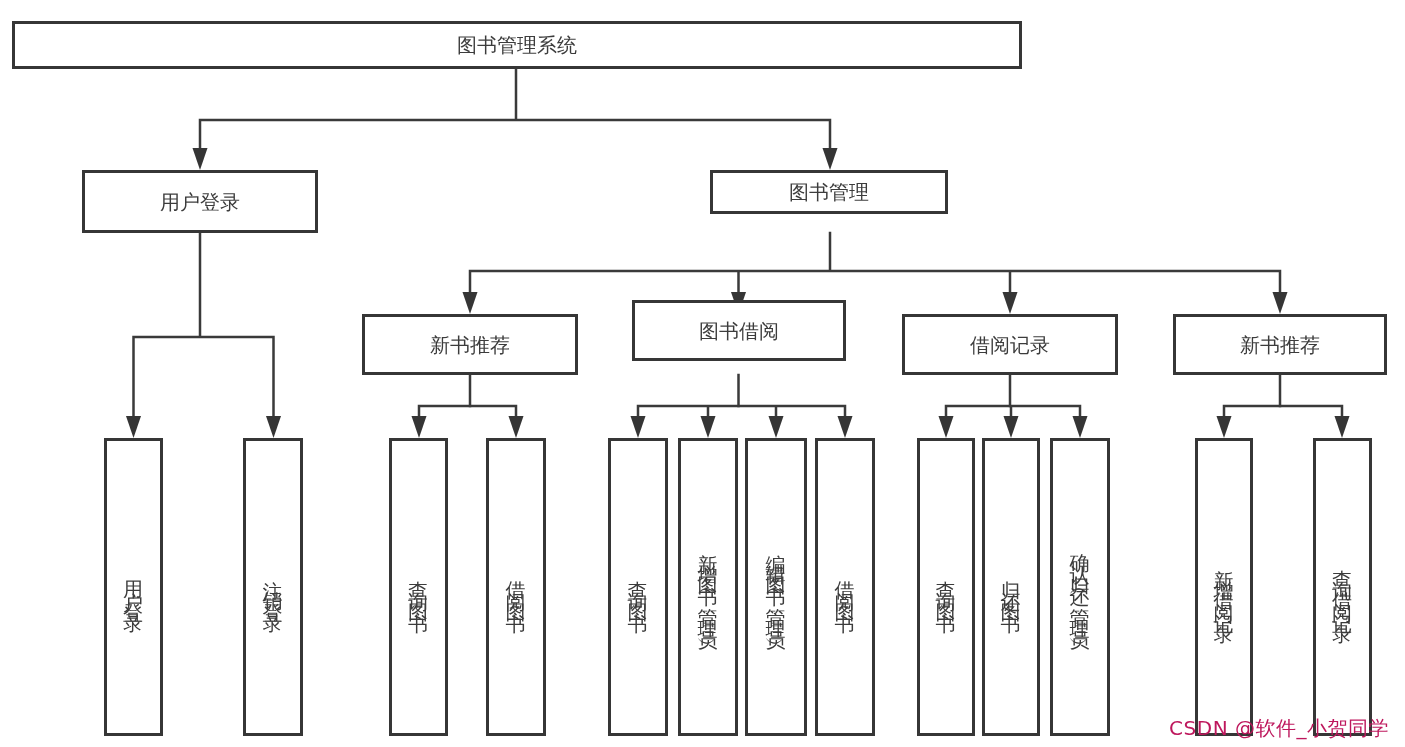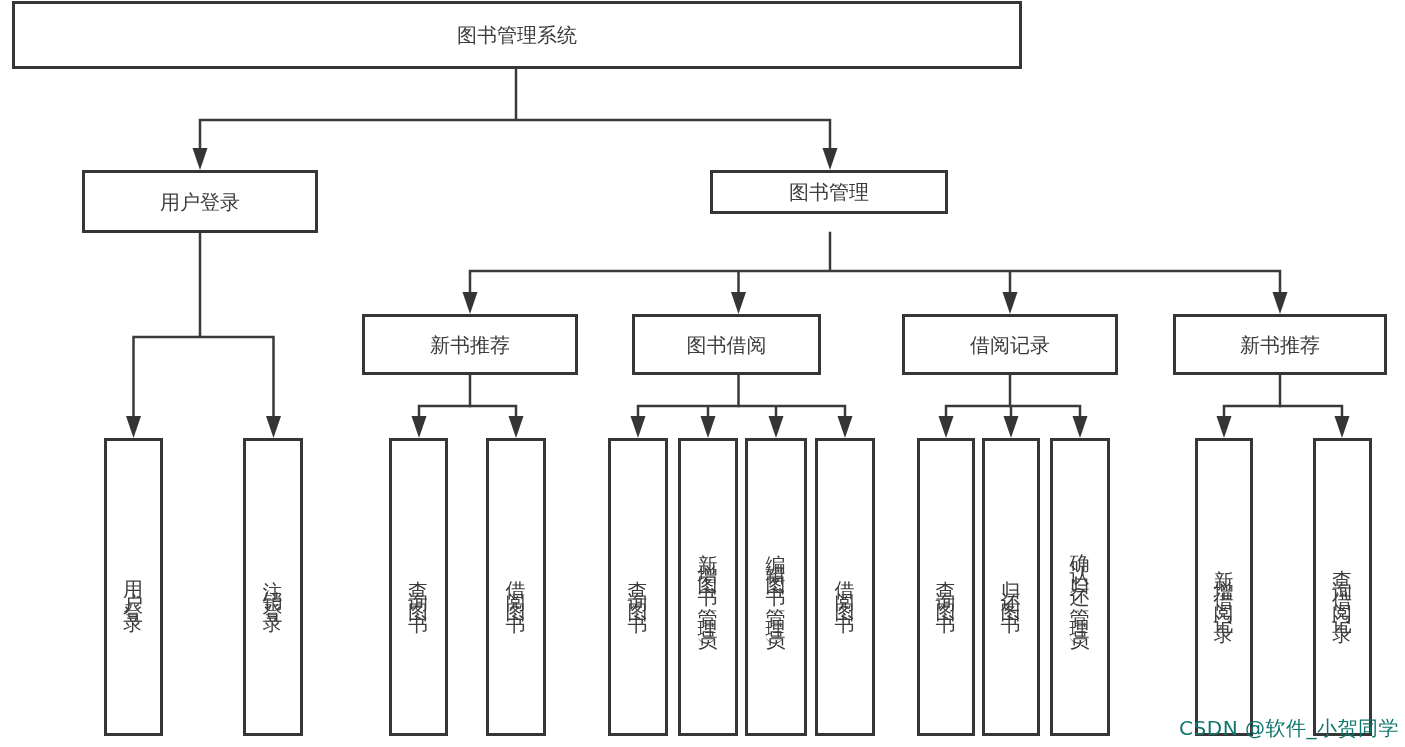--- a/index.html
+++ b/index.html
@@ -11,22 +11,22 @@
   .node{
     position:absolute;box-sizing:border-box;border:3px solid #363636;background:#ffffff;
     display:flex;align-items:center;justify-content:center;
     font-size:20px;line-height:1.2;white-space:nowrap;z-index:2;
   }
   .leaf span{
     writing-mode:vertical-lr;text-orientation:mixed;
     letter-spacing:11px;line-height:1;font-size:20px;
   }
   .watermark{
-    position:absolute;top:715px;right:6px;z-index:6;
-    font-size:20px;color:#0f766e;letter-spacing:.5px;
+    position:absolute;top:715px;right:16px;z-index:6;
+    font-size:20px;color:#be185d;letter-spacing:.5px;
   }
 </style>
 </head>
 <body>
 
 <div class="canvas">
 
   <svg class="lines" viewBox="0 0 1405 747" xmlns="http://www.w3.org/2000/svg">
     <g fill="none" stroke="#3a3a3a" stroke-width="2.5" stroke-linecap="square">
       <path d="M516 68 V120 M200 120 H830 M200 120 V150 M830 120 V150"></path>
@@ -54,27 +54,27 @@
       <polygon points="768.5,416 783.5,416 776,438"></polygon>
       <polygon points="837.5,416 852.5,416 845,438"></polygon>
       <polygon points="938.5,416 953.5,416 946,438"></polygon>
       <polygon points="1003.5,416 1018.5,416 1011,438"></polygon>
       <polygon points="1072.5,416 1087.5,416 1080,438"></polygon>
       <polygon points="1216.5,416 1231.5,416 1224,438"></polygon>
       <polygon points="1334.5,416 1349.5,416 1342,438"></polygon>
     </g>
   </svg>
 
-  <div class="node" style="left:12px;top:1px;width:1010px;height:68px">图书管理系统</div>
+  <div class="node" style="left:12px;top:21px;width:1010px;height:48px">图书管理系统</div>
 
   <div class="node" style="left:82px;top:170px;width:236px;height:63px">用户登录</div>
   <div class="node" style="left:710px;top:170px;width:238px;height:44px">图书管理</div>
 
   <div class="node" style="left:362px;top:314px;width:216px;height:61px">新书推荐</div>
-  <div class="node" style="left:632px;top:314px;width:189px;height:61px">图书借阅</div>
+  <div class="node" style="left:632px;top:300px;width:214px;height:61px">图书借阅</div>
   <div class="node" style="left:902px;top:314px;width:216px;height:61px">借阅记录</div>
   <div class="node" style="left:1173px;top:314px;width:214px;height:61px">新书推荐</div>
 
   <div class="node leaf" style="left:104px;top:438px;width:59px;height:298px">
     <span>用户登录</span>
   </div>
   <div class="node leaf" style="left:243px;top:438px;width:60px;height:298px">
     <span>注销登录</span>
   </div>
 

